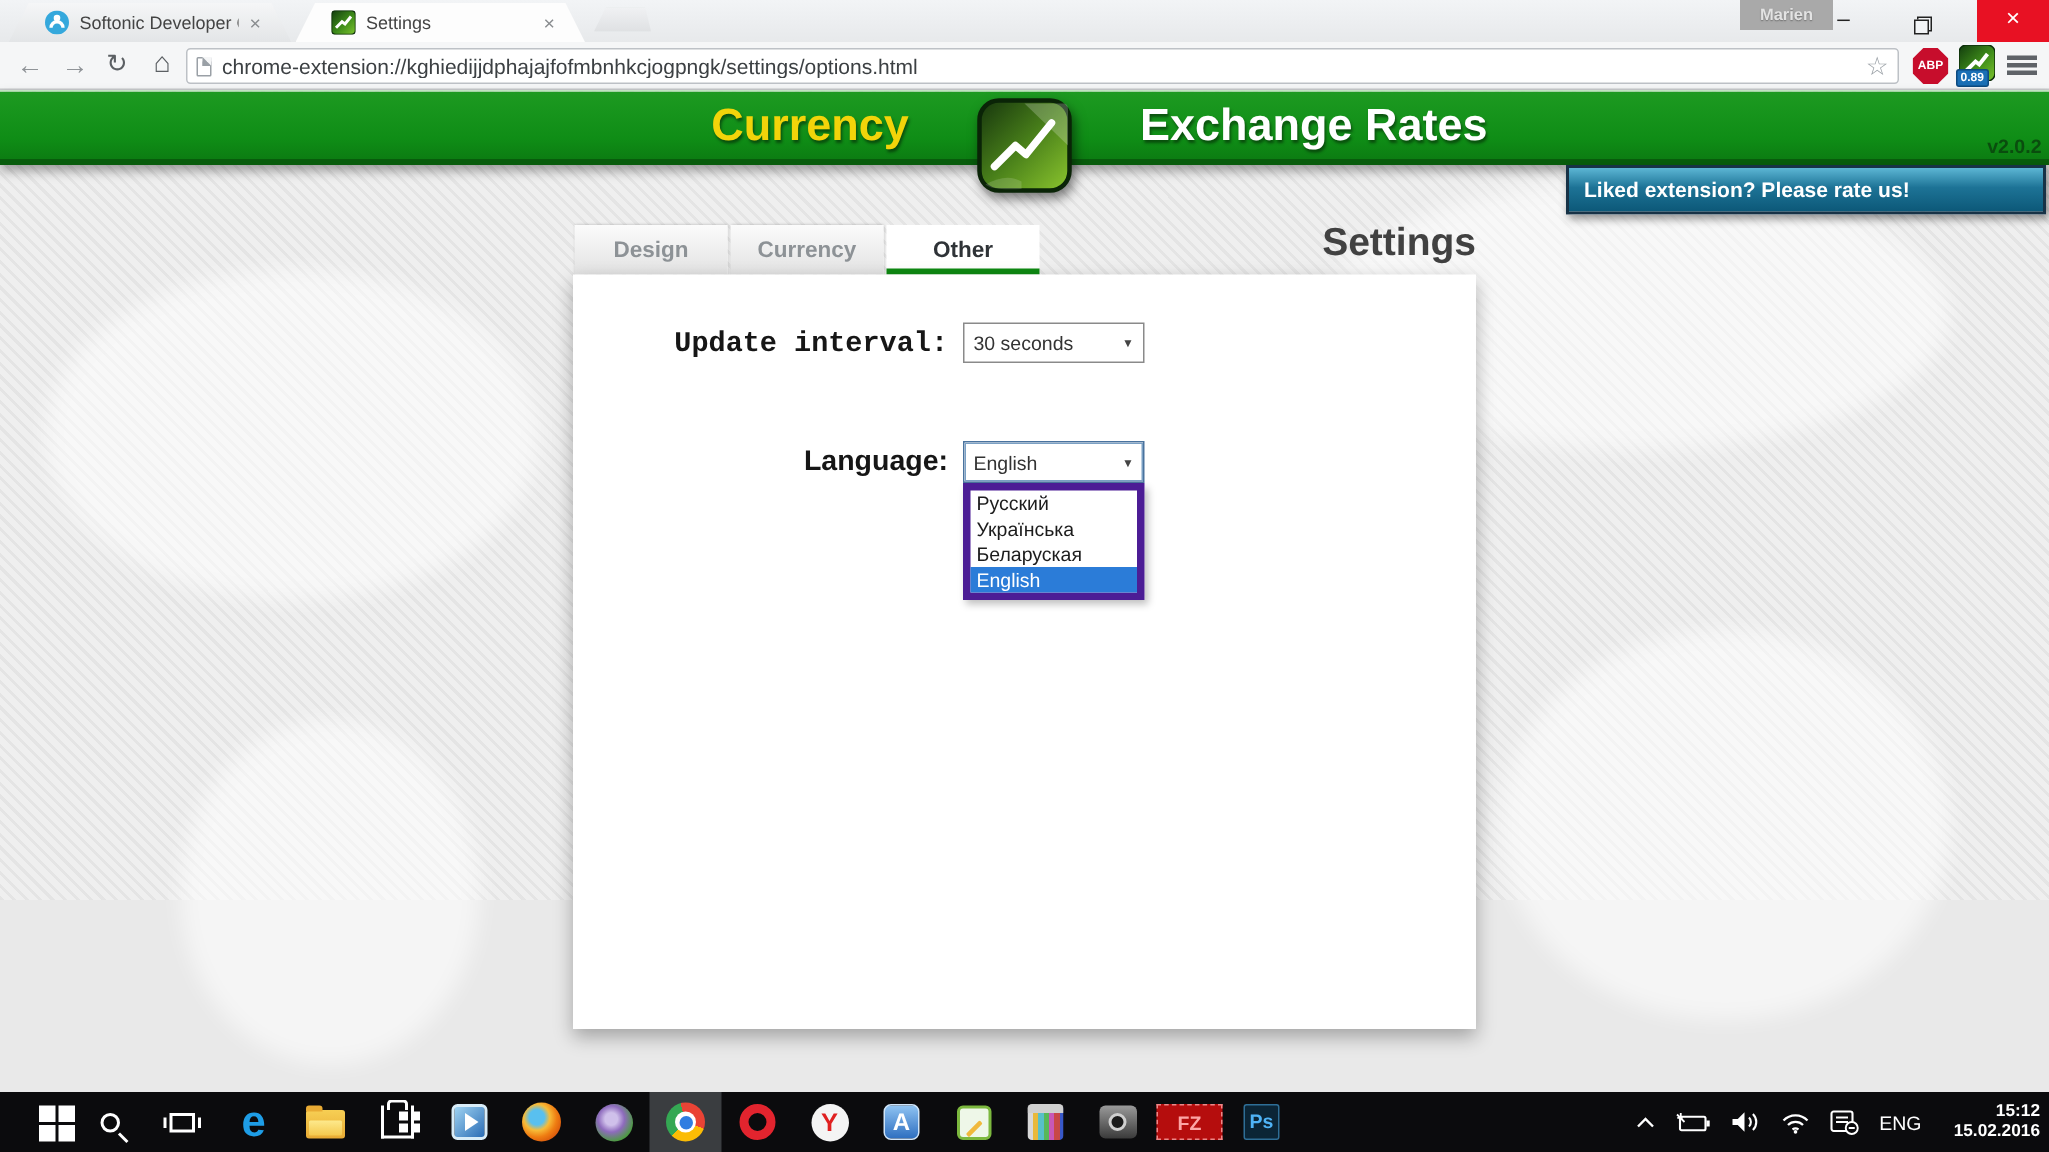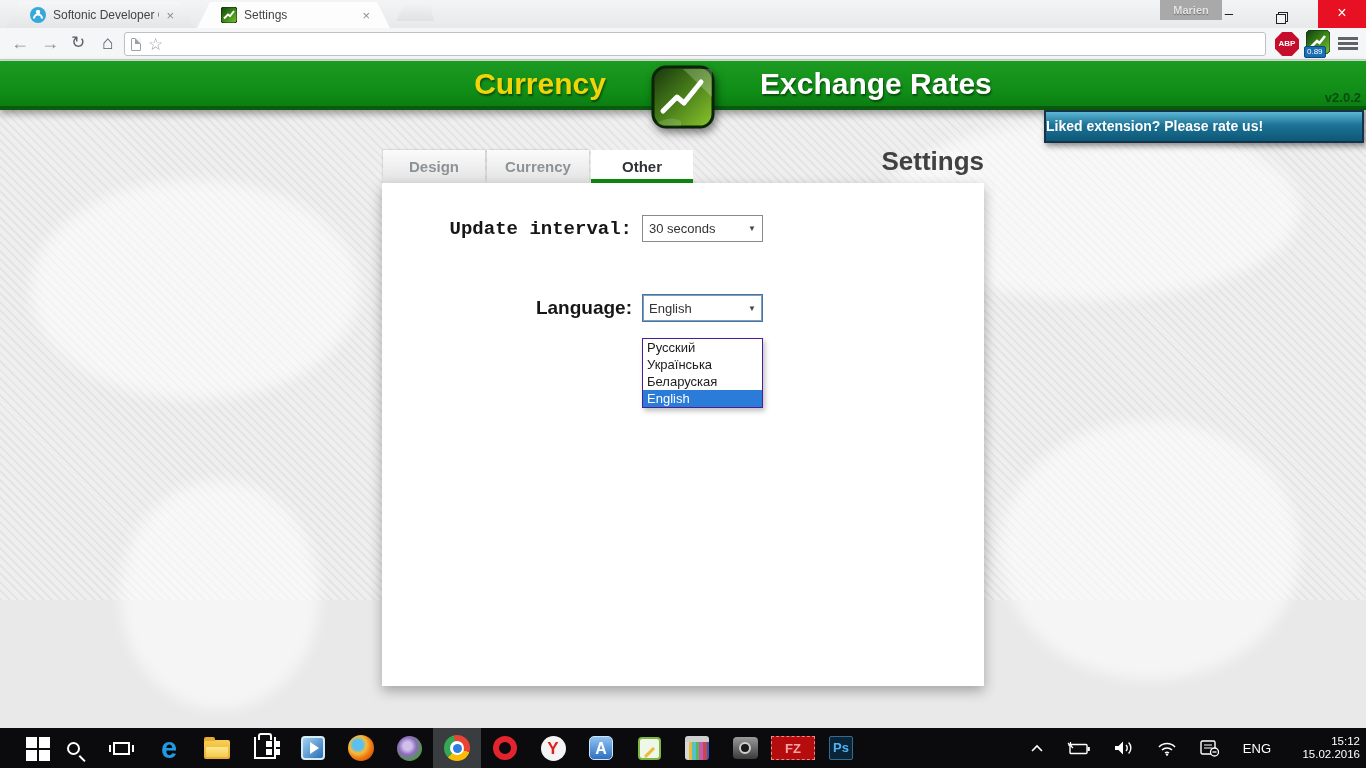--- a/index.html
+++ b/index.html
@@ -46,21 +46,21 @@
     position:relative; background:#fff; flex:0 0 auto; }
   .page-ico:after { content:""; position:absolute; right:-1px; top:-1px; border:3px solid;
     border-color:#f5f6f7 #f5f6f7 #9aa0a6 #9aa0a6; }
   .url { font-size:14px; color:#3c4043; flex:1; white-space:nowrap; overflow:hidden; }
   .star { font-size:17px; color:#9aa0a6; flex:0 0 auto; }
   .abp { position:absolute; left:1275px; top:4px; width:24px; height:24px; background:#c70d2c;
     clip-path:polygon(30% 0,70% 0,100% 30%,100% 70%,70% 100%,30% 100%,0 70%,0 30%);
     color:#fff; font-size:8px; font-weight:bold; text-align:center; line-height:24px; }
   .ext-ico { position:absolute; left:1306px; top:2px; width:24px; height:24px; }
   .ext-badge { position:absolute; left:1304px; top:18px; background:#1a6fb5; border:1px solid #0d4a80;
-    border-radius:2px; color:#fff; font-size:8px; font-weight:normal; padding:0 2px; line-height:10px; }
+    border-radius:2px; color:#fff; font-size:8px; font-weight:bold; padding:0 2px; line-height:10px; }
   .menu-btn { position:absolute; left:1338px; top:9px; width:20px; height:14px; }
   .menu-btn span { display:block; width:20px; height:2.5px; background:#5f6368; margin-bottom:2.6px; }
 
   
   .page { position:absolute; left:0; top:60px; width:1366px; height:540px;
     background:
       repeating-linear-gradient(45deg, rgba(180,180,180,0.18) 0 2px, rgba(255,255,255,0) 2px 6px),
       #efefef; }
   .blob { position:absolute; background:rgba(255,255,255,0.55); filter:blur(7px); border-radius:50%; }
 
@@ -72,42 +72,42 @@
     font-size:30px; font-weight:bold; color:#f2d40a; text-shadow:1px 2px 2px rgba(0,0,0,0.45); }
   .banner .t-right { position:absolute; left:760px; top:6px; font-size:30px; font-weight:bold;
     color:#ffffff; text-shadow:1px 2px 2px rgba(0,0,0,0.45); }
   .banner .version { position:absolute; right:5px; bottom:1px; font-size:13px; font-weight:bold; color:#0a4d0e; }
   .app-ico { position:absolute; left:651px; top:5px; width:64px; height:64px; z-index:5;
     filter:drop-shadow(2px 4px 4px rgba(0,0,0,0.5)); }
 
   .ribbon { position:absolute; left:1044px; top:50px; width:320px; height:33px;
     background:linear-gradient(#5cb6d4,#1d7396 45%,#0c5878); border:2px solid #173246;
     box-shadow:2px 3px 6px rgba(0,0,0,0.45);
-    color:#fff; font-size:14px; font-weight:bold; line-height:29px; }
+    color:#fff; font-size:14px; font-weight:bold; line-height:29px; padding-left:10px; }
 
   .page-title { position:absolute; left:700px; top:86px; width:284px; text-align:right;
     font-size:26px; font-weight:bold; color:#414141; }
 
   .stab { position:absolute; top:90px; height:33px; width:102px; text-align:center;
     font-size:15px; font-weight:bold; line-height:33px;
     background:linear-gradient(#fbfbfb,#e3e3e3); color:#8d9296;
     box-shadow:0 0 2px rgba(0,0,0,0.25); }
   .stab.t0 { left:383px; } .stab.t1 { left:487px; } .stab.t2 { left:591px; }
   .stab.active { background:#ffffff; color:#2f3337; border-bottom:4px solid #0e8a12; box-shadow:none; }
 
   .panel { position:absolute; left:382px; top:123px; width:602px; height:503px;
     background:#fff; box-shadow:0 5px 12px rgba(0,0,0,0.30); }
   .f-label { position:absolute; left:10px; width:240px; text-align:right;
     font-size:19px; font-weight:bold; color:#161616; }
   .sel { position:absolute; left:260px; width:121px; background:#fff; border:1px solid #8a8a8a;
     font-size:13px; color:#333; display:flex; align-items:center; padding:0 6px; }
   .sel .arr { margin-left:auto; font-size:8px; color:#444; }
   .sel.focused { border:1px solid #4a739e; box-shadow:inset 0 0 0 1px #7aa0c4; }
   .ddl { position:absolute; left:260px; top:139px; width:121px; background:#fff;
-    border:1px solid #4c1d95; box-shadow:2px 3px 5px rgba(0,0,0,0.25);margin-top:16px; }
+    border:5px solid #4c1d95; box-shadow:2px 3px 5px rgba(0,0,0,0.25); }
   .opt { height:17px; line-height:17px; font-size:13px; color:#1c1c1c; padding-left:4px; white-space:nowrap; }
   .opt.sel-opt { background:#2b7cd8; color:#fff; }
 
   
   .taskbar { position:absolute; left:0; top:728px; width:1366px; height:40px; background:#0b0b0d; }
   .slots { position:absolute; left:1px; top:0; height:40px; display:flex; }
   .slot { width:48px; height:40px; display:flex; align-items:center; justify-content:center; }
   .slot.active-app { background:#3a3d40; }
   .g { font-weight:bold; }
   .win-grid { width:11px; height:11px; background:#fff; box-shadow:13px 0 #fff, 0 13px #fff, 13px 13px #fff; margin:-12px -12px 0 0; }
@@ -139,24 +139,24 @@
   .npp-ico { width:23px; height:23px; border-radius:4px; background:#eef7e8; border:2px solid #7cb83e; position:relative; }
   .npp-ico:after { content:""; position:absolute; left:3px; top:12px; width:13px; height:3px; background:#f0b93c; transform:rotate(-45deg); border-radius:1px; }
   .pattern-ico { width:24px; height:24px; border-radius:3px;
     background:linear-gradient(#cfcfcf 0 6px, transparent 6px),
       linear-gradient(90deg,#d8d8d8 0 15%, #e8b93a 15% 30%, #58c0c8 30% 45%, #58b858 45% 60%, #c858b8 60% 75%, #c84848 75% 90%, #3858c8 90%); }
   .camera-ico { width:25px; height:22px; border-radius:4px; background:linear-gradient(#9a9a9a,#3a3a3a); display:flex; align-items:center; justify-content:center; }
   .camera-ico .lens { width:12px; height:12px; border-radius:50%; background:#1a1a1a; border:2px solid #cfcfcf; }
   .fz-ico { width:44px; height:24px; background:#b50d0d; border:1px dashed #e88; color:#fca5a5; font-size:13px; line-height:23px; text-align:center; }
   .ps-ico { width:24px; height:24px; background:#0b2536; border:1px solid #2e6e96; border-radius:2px; color:#4fb3f6; font-size:13px; line-height:22px; text-align:center; }
 
-  .tray { position:absolute; right:6px; top:0; height:40px; display:flex; align-items:center; gap:23px; }
+  .tray { position:absolute; right:6px; top:0; height:40px; display:flex; align-items:center; gap:13px; }
   .tray svg { display:block; }
   .tray-lang { color:#fff; font-size:13px; }
-  .tray-clock { color:#fff; font-size:11.5px; text-align:right; line-height:13.5px; width:66px; }
+  .tray-clock { color:#fff; font-size:11.5px; text-align:right; line-height:13.5px; width:66px;font-weight:bold; }
 </style>
 </head>
 <body>
 
 <div class="screen">
 
   <div class="titlebar">
     <div class="btab" style="left:6px; width:188px;">
       <svg width="16" height="16">
         <circle cx="8" cy="8" r="8" fill="#35a8dc"></circle>
@@ -188,20 +188,21 @@
     <div class="winbtn close">×</div>
   </div>
 
   <div class="toolbar">
     <div class="navbtn nav-back">←</div>
     <div class="navbtn nav-fwd">→</div>
     <div class="navbtn dark nav-reload">↻</div>
     <div class="navbtn dark nav-home">⌂</div>
     <div class="omnibox">
       <span class="page-ico"></span>
+      <span class="url">chrome-extension://kghiedijjdphajajfofmbnhkcjogpngk/settings/options.html</span>
       <span class="star">☆</span>
     </div>
     <div class="abp">ABP</div>
     <svg class="ext-ico">
       <rect width="24" height="24" rx="5" fill="url(#gfav)" stroke="#0c2e0a"></rect>
       <polyline points="5,17 11,11 13.5,13 19,6" stroke="#fff" stroke-width="2.6" fill="none"></polyline>
     </svg>
     <div class="ext-badge">0.89</div>
     <div class="menu-btn">
         <span></span>

